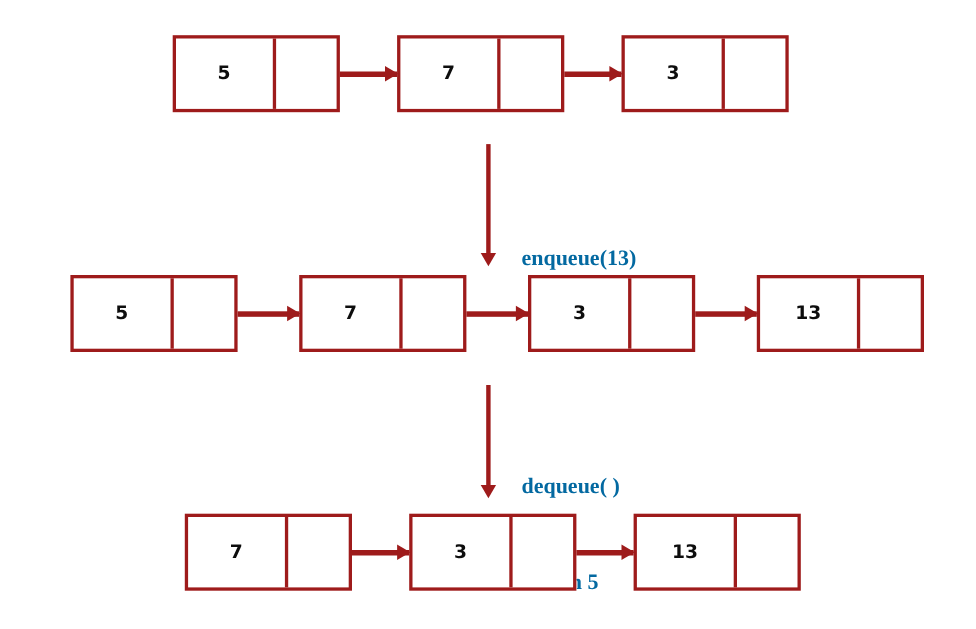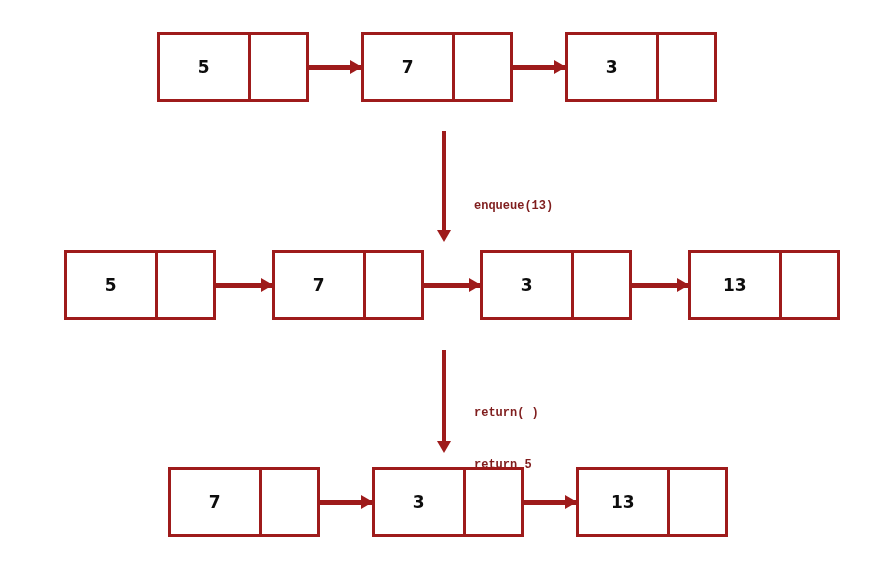--- a/index.html
+++ b/index.html
@@ -108,24 +108,24 @@
     width: 0;
     height: 0;
     border-left: 7px solid transparent;
     border-right: 7px solid transparent;
     border-top: 12px solid #9e1b1b;
   }
 
   
   .op-label {
     position: absolute;
-    font-family: Liberation Mono, monospace;
+    font-family: Liberation Serif, serif;
     font-weight: bold;
-    font-size: 12px;
-    color: #7f1d1d;
+    font-size: 20px;
+    color: #0369a1;
     white-space: pre;
     line-height: 1.45;
     user-select: none;
   }
 </style>
 </head>
 <body>
 
 <div id="diagram-canvas">
 
@@ -217,21 +217,21 @@
       <div class="cell-ptr"></div>
     </div>
   </div>
 
   <div class="v-arrow" style="left:441px; top:350px; height:92px;">
     <div class="shaft"></div>
     <div class="head"></div>
   </div>
 
   <div class="op-label" style="left:474px; top:370px;">
-    <div>return( )</div>
+    <div>dequeue( )</div>
     <div>return 5</div>
   </div>
 
   <div class="ll-row" style="left:168px; top:467px;">
 
     <div class="ll-node" style="width:152px;">
       <div class="cell-data">
         <span class="node-value">7</span>
       </div>
       <div class="cell-ptr"></div>

